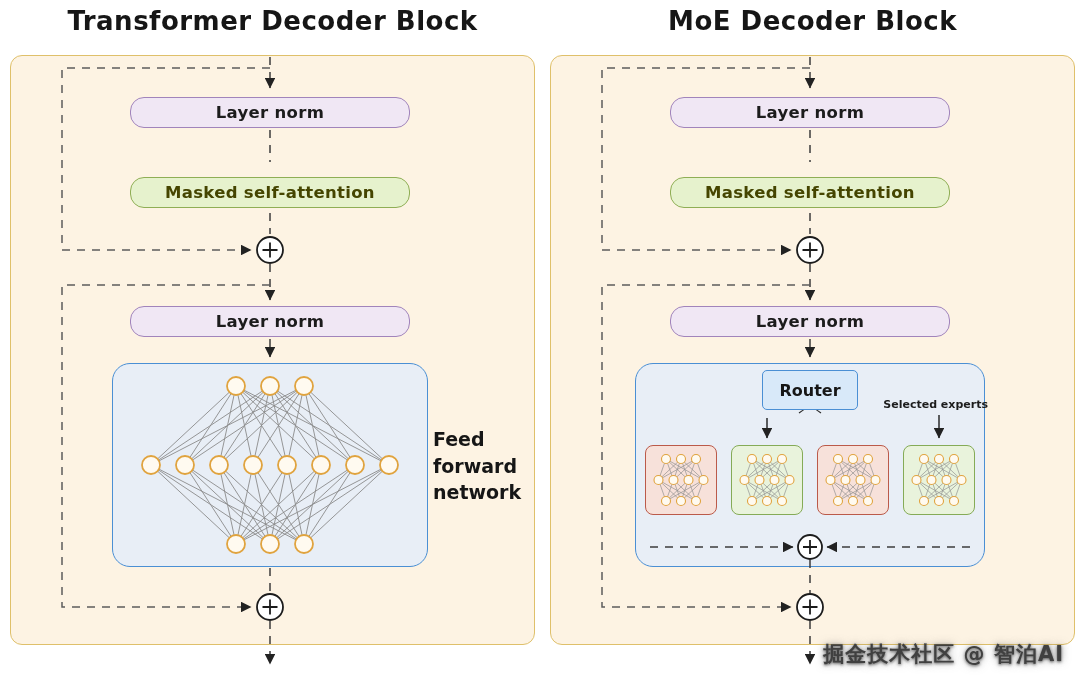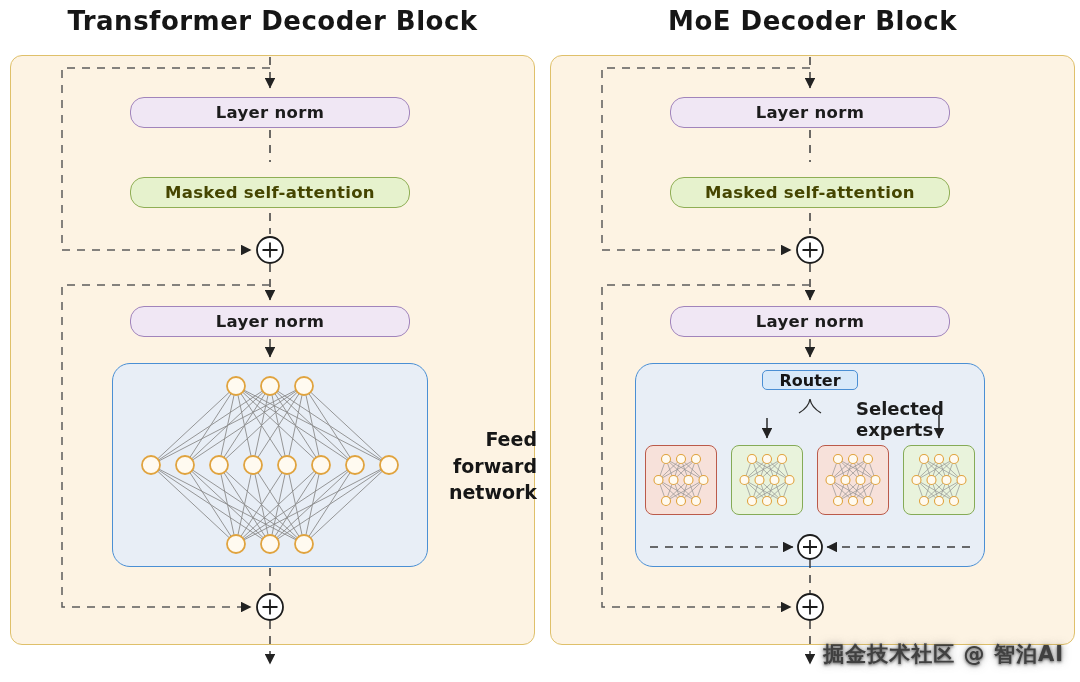--- a/index.html
+++ b/index.html
@@ -35,26 +35,26 @@
   .sum path{stroke:#1c1c1c;stroke-width:1.8;fill:none}
 
   .lbox{position:absolute;width:280px;height:31px;z-index:4;display:flex;align-items:center;
         justify-content:center;font-size:16.5px;font-weight:bold;border-radius:14px;color:#1c1c1c;
         letter-spacing:.3px}
   .lnorm{background:var(--layer-norm-bg);border:1.5px solid var(--layer-norm-border)}
   .attn{background:var(--attention-bg);border:1.5px solid var(--attention-border);color:var(--attention-text)}
   .col-l{left:130px}.col-r{left:670px}
   .row-ln1{top:97px}.row-attn{top:177px}.row-ln2{top:306px}
 
-  .router{position:absolute;left:762px;top:370px;width:96px;height:20px;z-index:4;
+  .router{position:absolute;left:762px;top:370px;width:96px;height:40px;z-index:4;
           background:var(--router-bg);border:1.6px solid var(--ffn-border);border-radius:5px;
           display:flex;align-items:center;justify-content:center;font-size:16px;font-weight:bold;color:#161616}
-  .sel-experts{position:absolute;left:856px;top:398px;width:132px;z-index:4;text-align:left;
-               font-size:18px;font-weight:bold;color:#1c1c1c}
-  .ffn-caption{position:absolute;left:433px;top:426px;width:104px;z-index:4;text-align:right;
+  .sel-experts{position:absolute;left:856px;top:398px;width:132px;z-index:4;text-align:right;
+               font-size:11px;font-weight:bold;color:#1c1c1c}
+  .ffn-caption{position:absolute;left:433px;top:426px;width:104px;z-index:4;text-align:left;
                font-size:19px;font-weight:bold;line-height:1.4;color:#161616}
 
   .watermark{position:absolute;right:16px;bottom:14px;z-index:5;font-size:21px;font-weight:bold;
              color:#404040;letter-spacing:1px;
              text-shadow:0 1px 3px rgba(70,70,70,.9),0 0 8px rgba(90,90,90,.6)}
 </style>
 </head>
 <body>
 
 <div id="stage">

